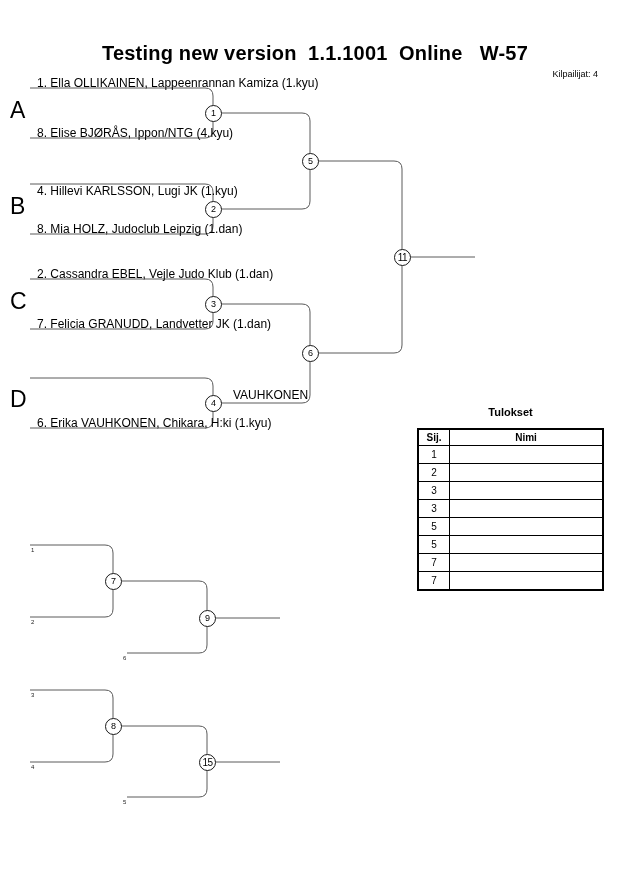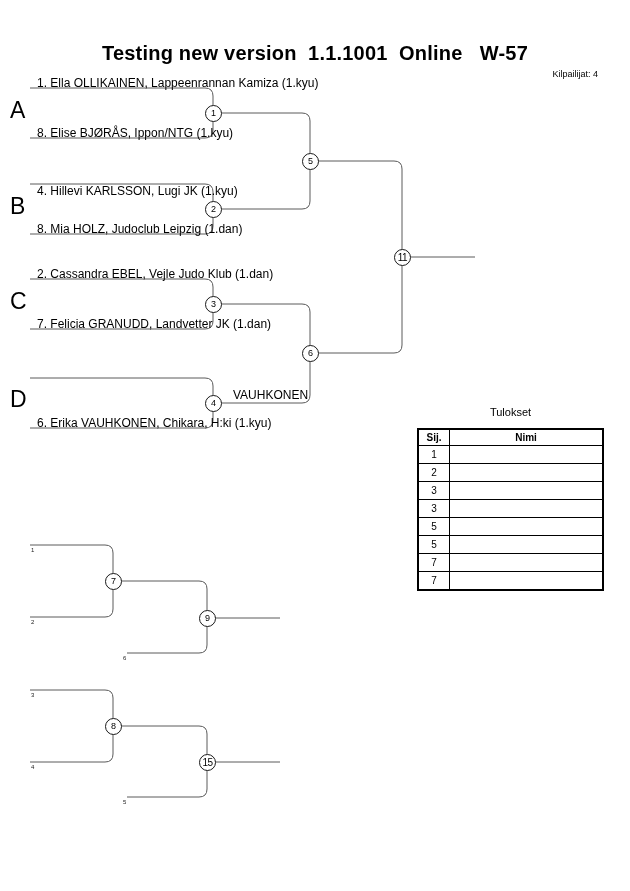--- a/index.html
+++ b/index.html
@@ -19,21 +19,21 @@
   .winner-note{position:absolute;font-size:12px;white-space:nowrap;}
   .feed{position:absolute;font-size:6px;line-height:6px;color:#222;}
   .mcircle{
     position:absolute;box-sizing:border-box;width:17px;height:17px;
     border:1px solid #1a1a1a;border-radius:50%;background:#fff;
     font-size:9px;line-height:15px;text-align:center;z-index:2;
   }
   .mcircle.small{font-size:10px;letter-spacing:-0.5px;}
   .results-title{
     position:absolute;left:417px;top:406px;width:187px;text-align:center;
-    font-size:11px;font-weight:normal;
+    font-size:11px;font-weight:bold;
   }
   table.results{
     position:absolute;left:417px;top:428px;width:187px;
     border-collapse:collapse;border:2px solid #000;background:#fff;
     font-size:10px;table-layout:fixed;
   }
   table.results th, table.results td{border:1px solid #000;padding:0 2px;}
   table.results th{height:15px;font-weight:bold;text-align:center;}
   table.results td{height:17px;}
   td.sij, th.sij{width:26px;text-align:center;}
@@ -62,21 +62,21 @@
 
   <div class="title">Testing new version  1.1.1001  Online   W-57</div>
   <div class="competitors">Kilpailijat: 4</div>
 
   <div class="glabel" style="top:97px">A</div>
   <div class="glabel" style="top:193px">B</div>
   <div class="glabel" style="top:288px">C</div>
   <div class="glabel" style="top:386px">D</div>
 
   <div class="pname" style="top:76px">1. Ella OLLIKAINEN, Lappeenrannan Kamiza (1.kyu)</div>
-  <div class="pname" style="top:126px">8. Elise BJØRÅS, Ippon/NTG (1.kyu)</div>
+  <div class="pname" style="top:126px">8. Elise BJØRÅS, Ippon/NTG (4.kyu)</div>
   <div class="pname" style="top:184px">4. Hillevi KARLSSON, Lugi JK (1.kyu)</div>
   <div class="pname" style="top:222px">8. Mia HOLZ, Judoclub Leipzig (1.dan)</div>
   <div class="pname" style="top:267px">2. Cassandra EBEL, Vejle Judo Klub (1.dan)</div>
   <div class="pname" style="top:317px">7. Felicia GRANUDD, Landvetter JK (1.dan)</div>
   <div class="pname" style="top:366px"></div>
   <div class="pname" style="top:416px">6. Erika VAUHKONEN, Chikara, H:ki (1.kyu)</div>
 
   <div class="winner-note" style="left:233px;top:388px">VAUHKONEN</div>
 
   <div class="mcircle" style="left:205px;top:105px">1</div>

